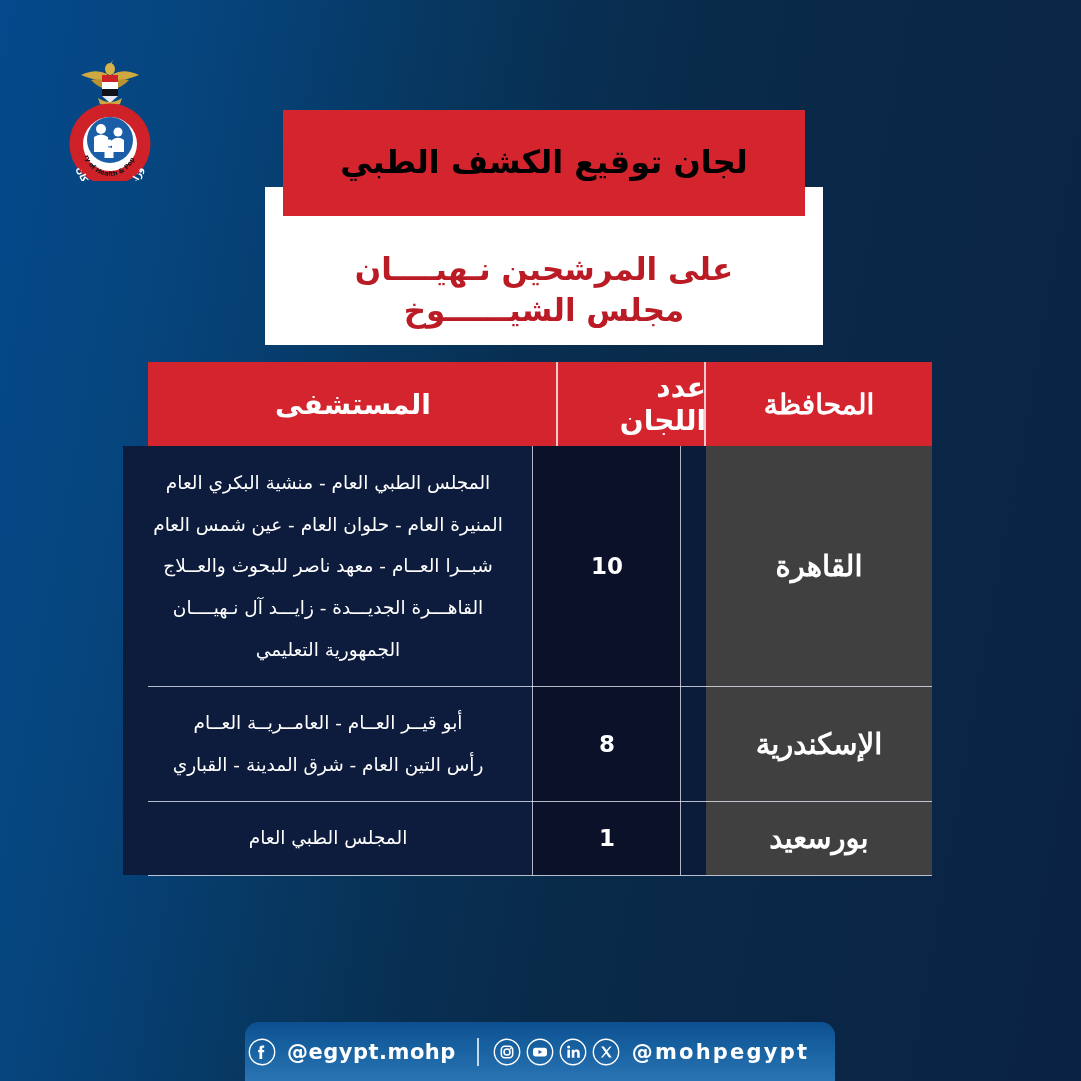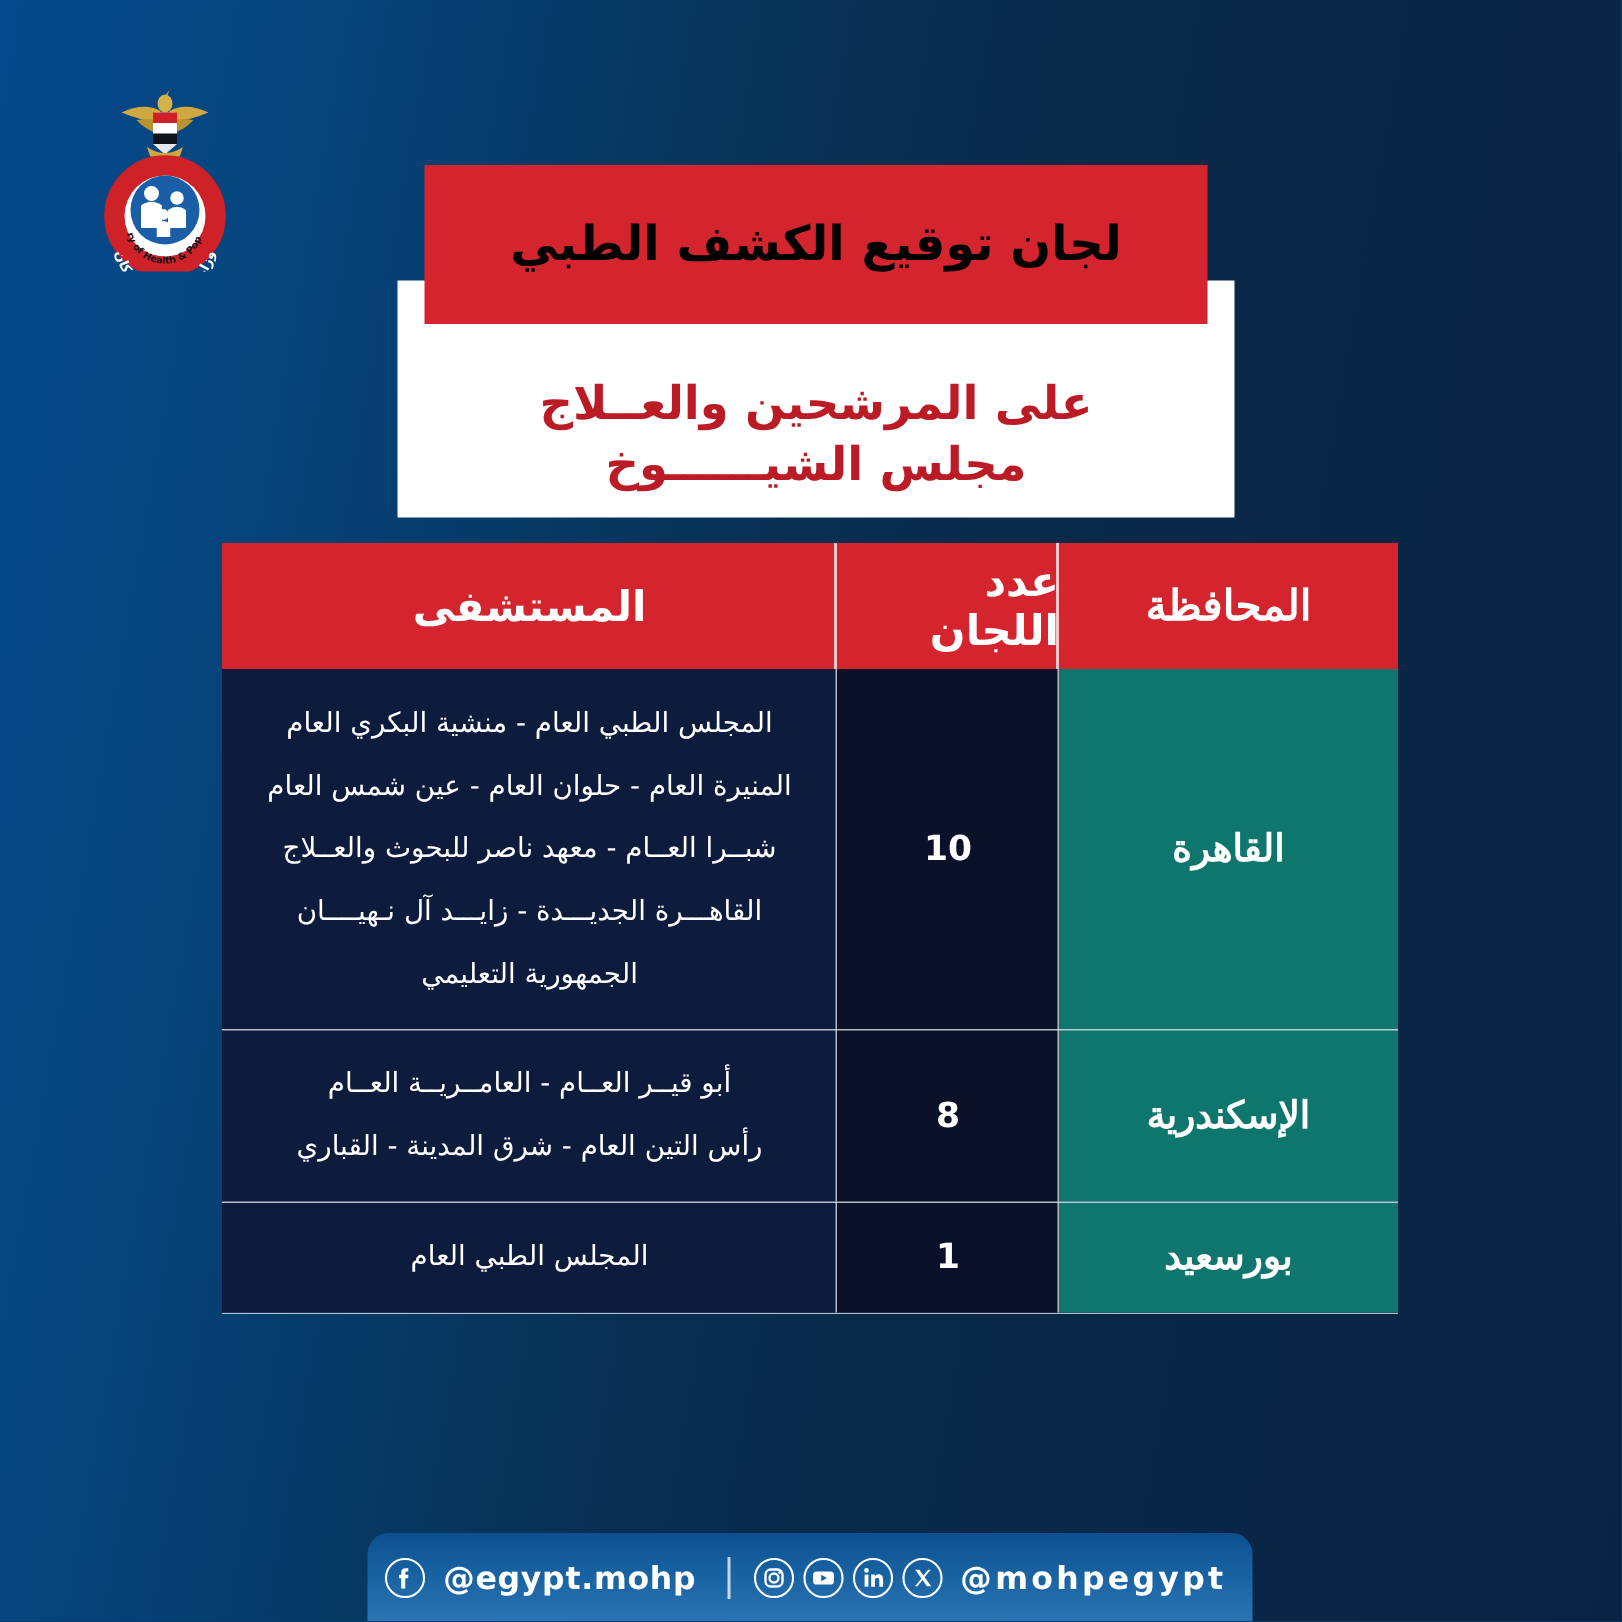--- a/index.html
+++ b/index.html
@@ -156,24 +156,25 @@
     content: "";
     position: absolute;
     right: 0;
     top: 0;
     bottom: 0;
     width: 1px;
     background: rgba(225,230,240,0.78);
   }
 
   .cell.gov {
-    background: #0f766e;
-    color: #ffffff;
-    font-size: 25px;
-    font-weight: bold;
+    background: #404040;
+    color: #ffffff;
+    font-size: 29px;
+    font-weight: bold;
+    margin-left: 25px;
   }
   .cell.num {
     background: #0a1128;
     color: #ffffff;
     font-size: 23px;
     font-weight: bold;
     direction: ltr;
   }
   .cell.hosp {
     background: #0d1b3c;
@@ -190,21 +191,20 @@
   .footer {
     position: absolute;
     left: 245px;
     top: 1022px;
     width: 590px;
     height: 59px;
     border-radius: 14px 14px 0 0;
     background: linear-gradient(180deg, #0d4f90 0%, #17609f 40%, #2b74b4 100%);
     display: flex;
     align-items: center;
-    justify-content: center;
     direction: ltr;
     gap: 0px;
   }
   .footer .grp { display: flex; align-items: center; }
   .footer .handle {
     color: #ffffff;
     font-size: 21px;
     font-weight: bold;
     letter-spacing: 0.5px;
     margin: 0 9px;
@@ -263,21 +263,21 @@
         <textPath href="#arcEN" startOffset="50%" text-anchor="middle">Ministry of Health &amp; Population</textPath>
       </text>
       <path id="arcAR" d="M26 108 a33 33 0 0 0 66 0" fill="none"></path>
       <text font-size="9" font-weight="bold" fill="#ffffff" font-family="DejaVu Sans, sans-serif">
         <textPath href="#arcAR" startOffset="50%" text-anchor="middle">وزارة الصحة والسكان</textPath>
       </text>
     </svg>
   </div>
 
   <div class="subtitle-box">
-    <div class="line l1">على المرشحين والعــلاج</div>
+    <div class="line l1">على المرشحين نـهيــــان</div>
     <div class="line l2">مجلس الشيــــــوخ</div>
   </div>
 
   <div class="title-banner">
     <div class="txt">لجان توقيع الكشف الطبي</div>
   </div>
 
   <div class="table">
     <div class="thead">
       <div class="cell col-gov">المحافظة</div>

